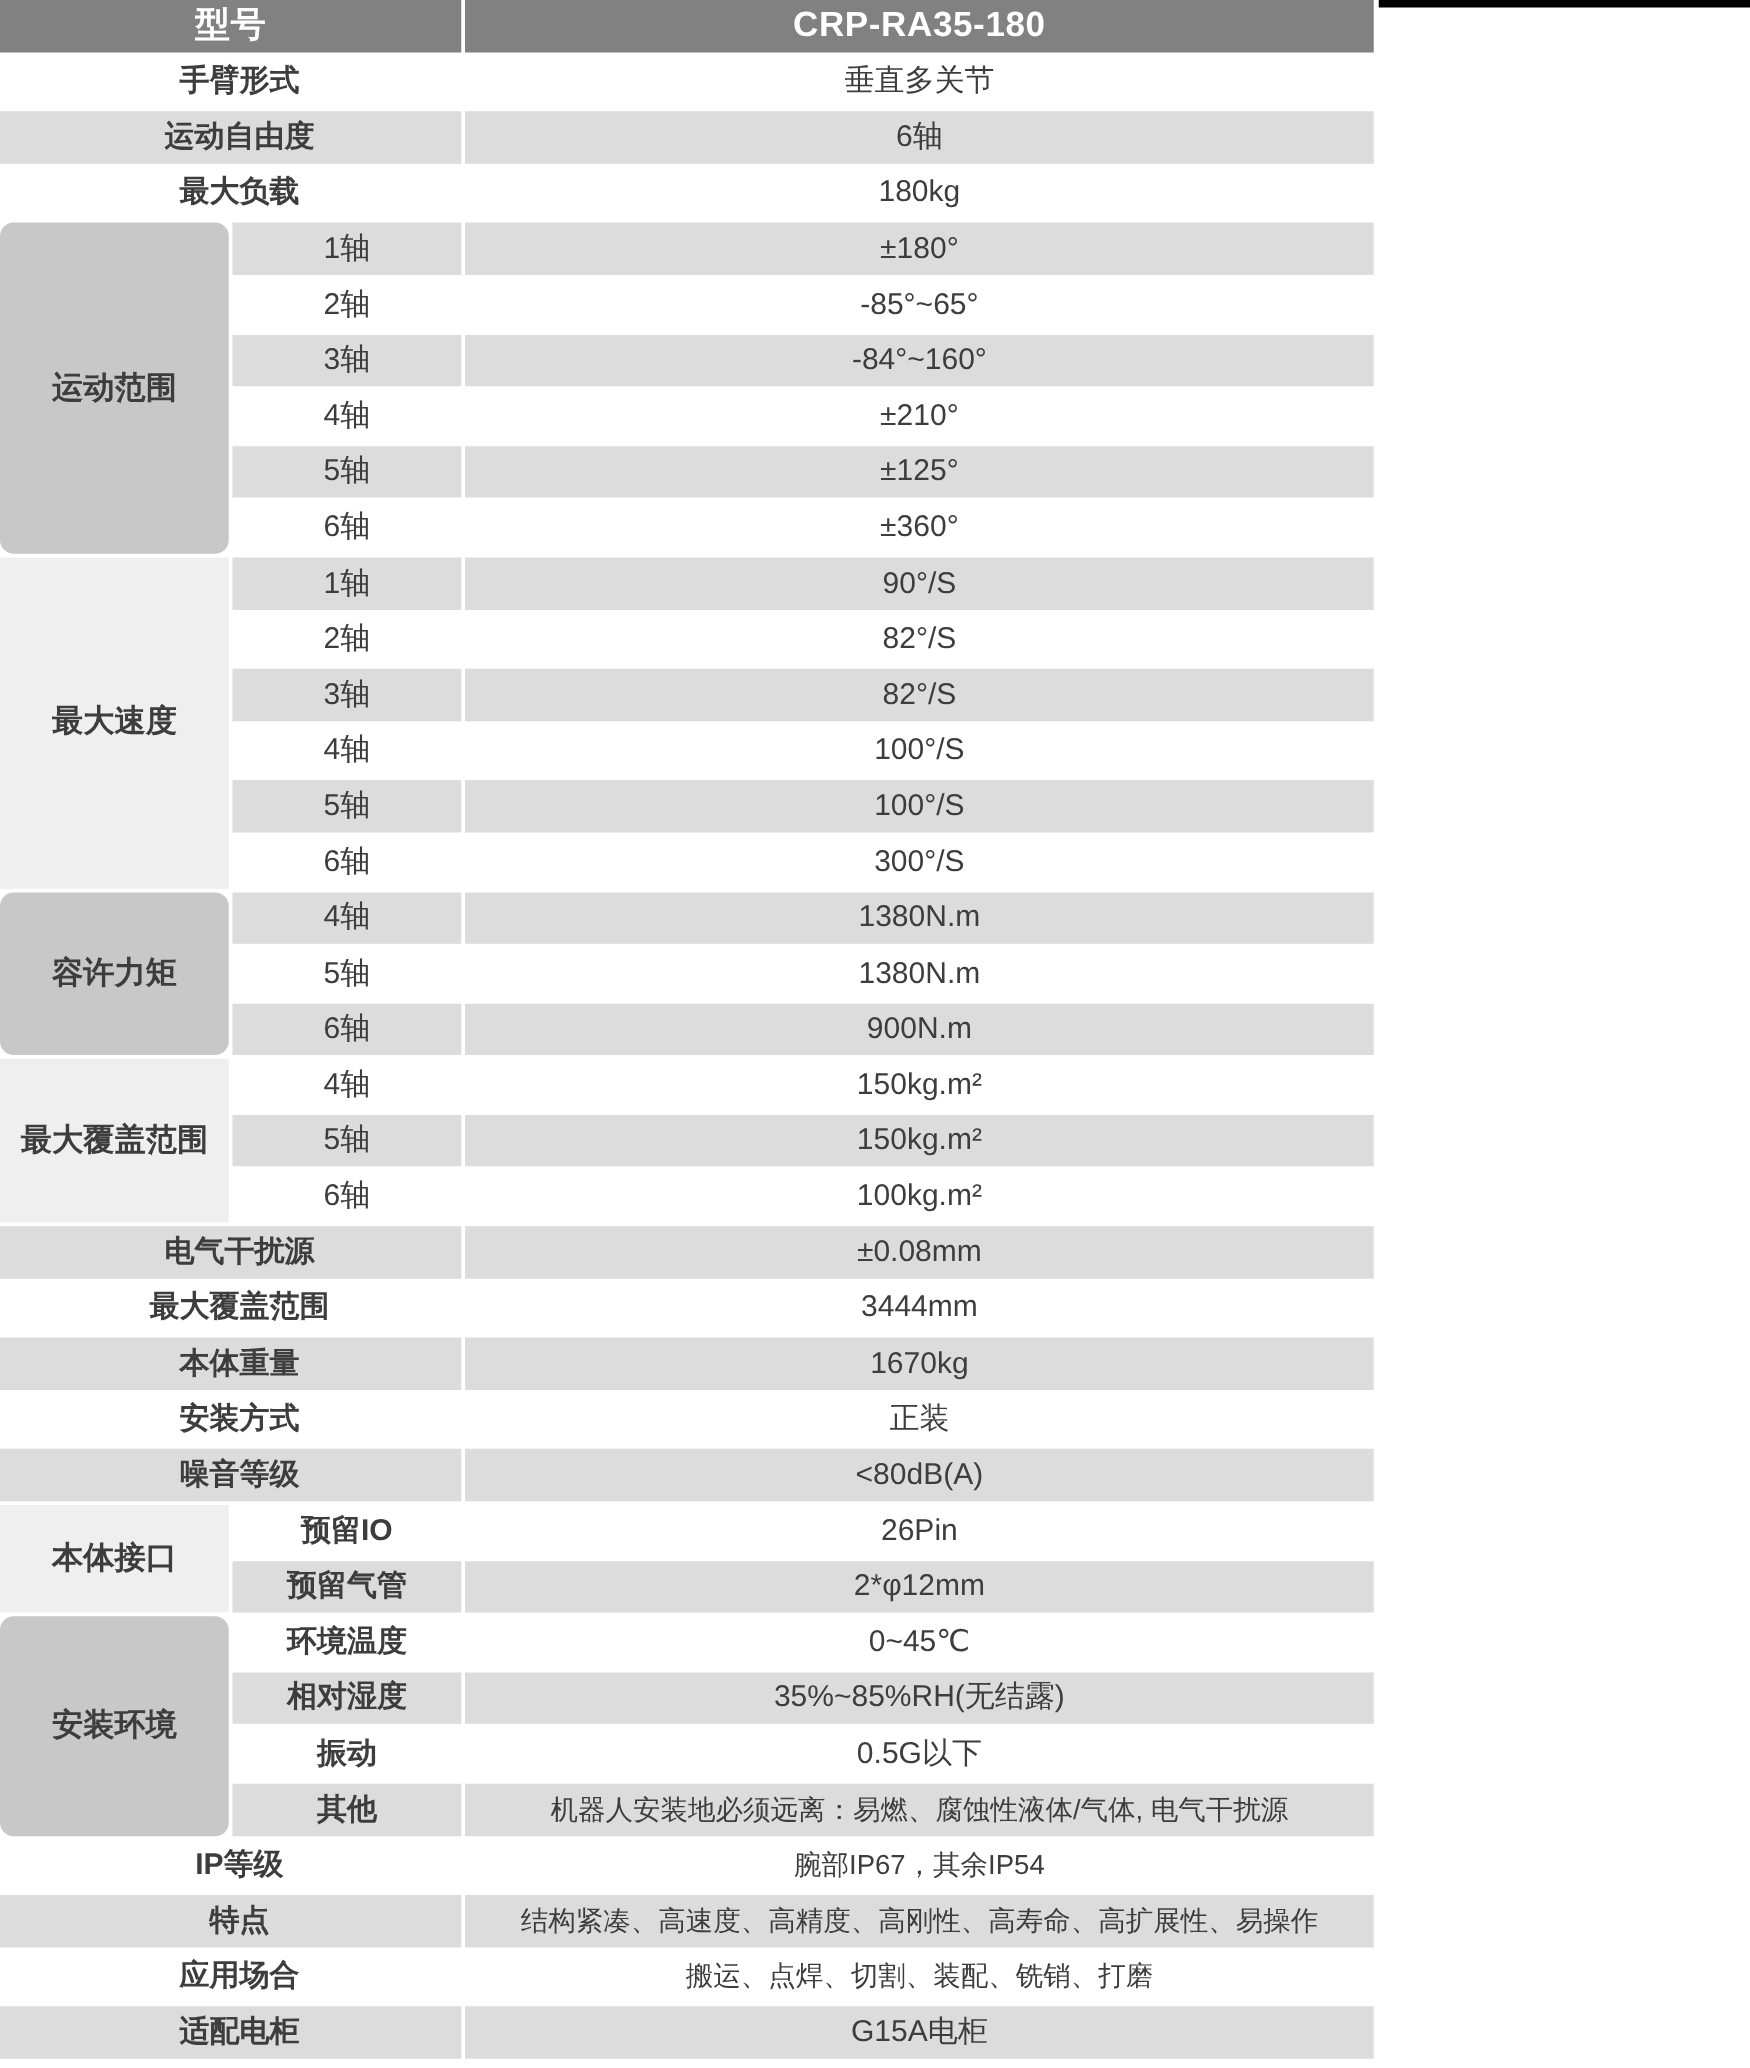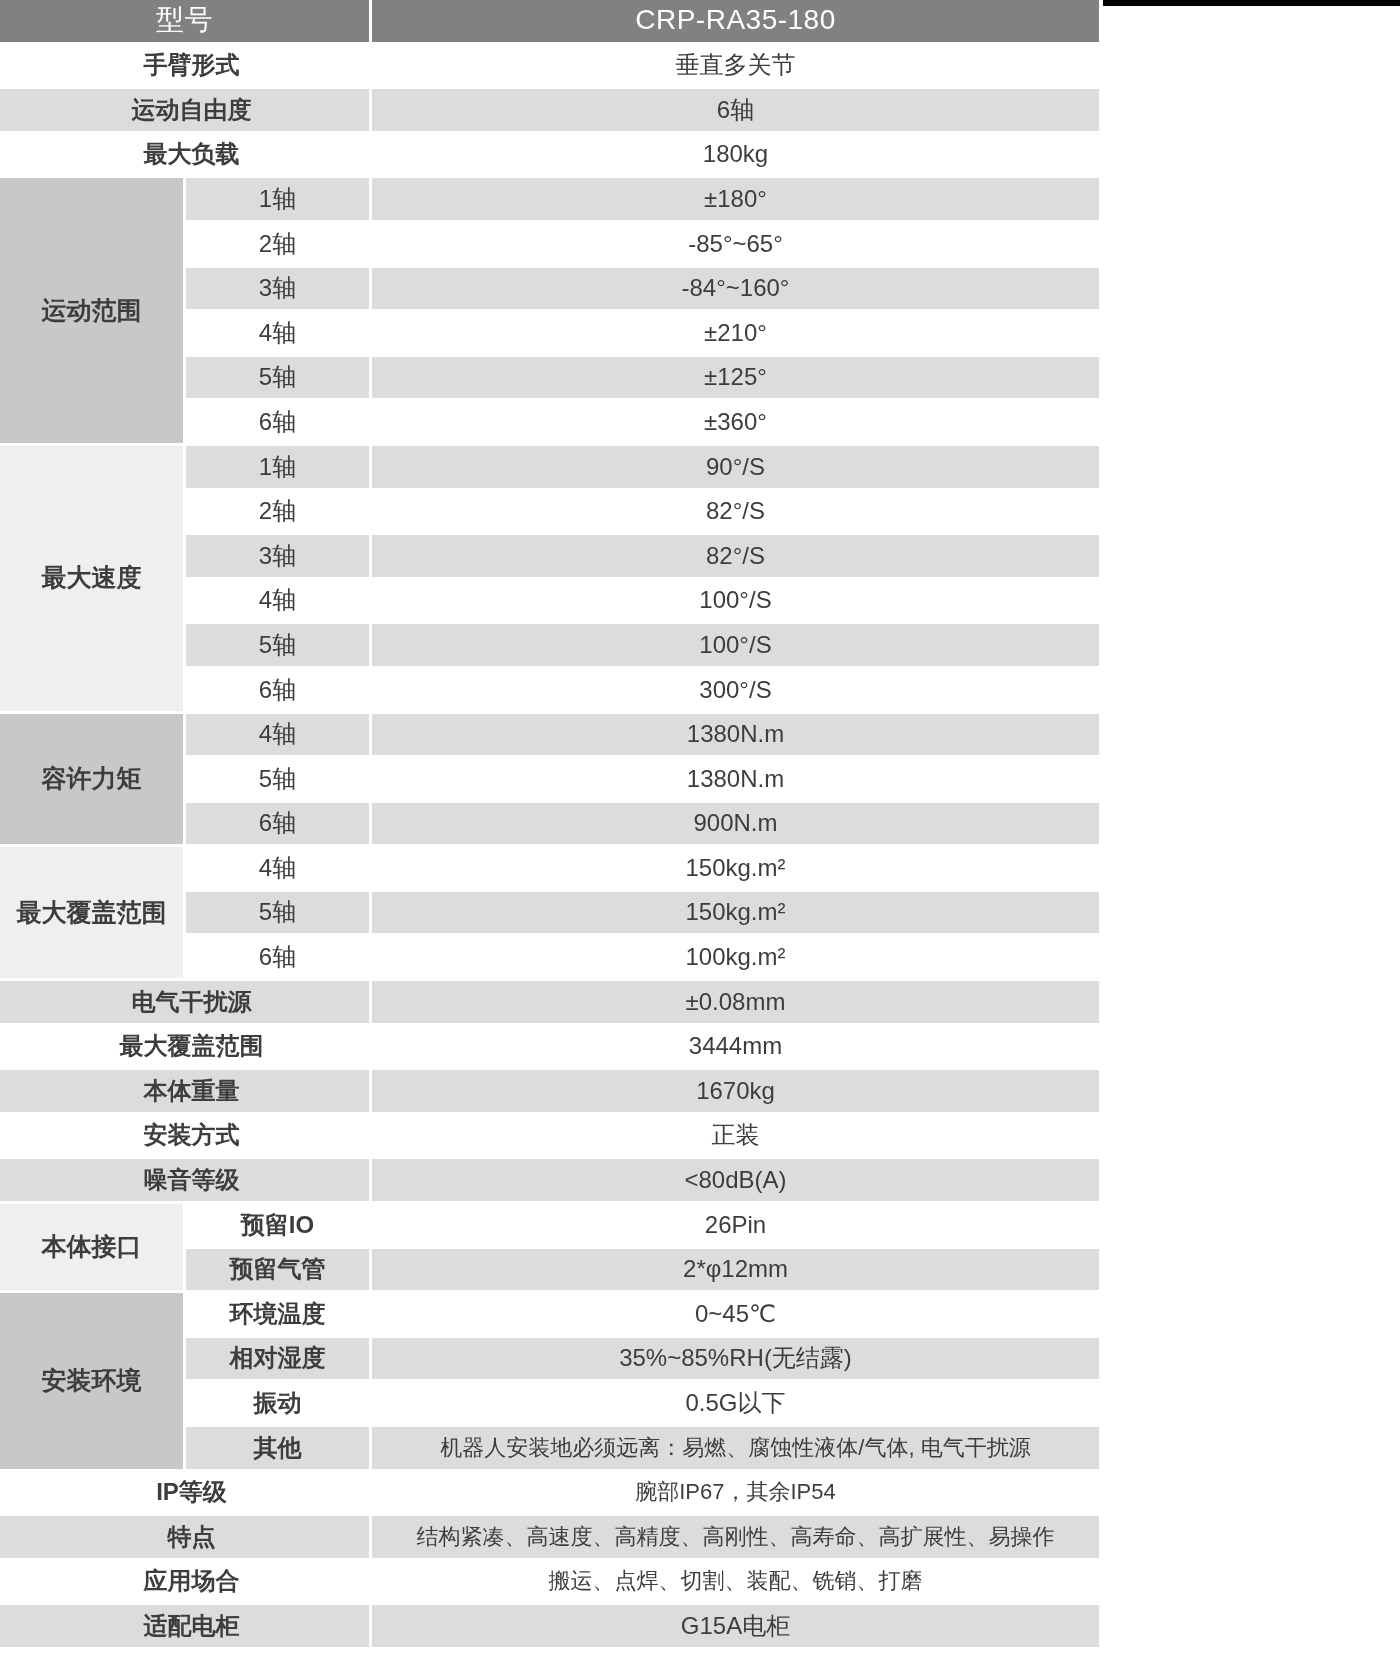--- a/index.html
+++ b/index.html
@@ -50,28 +50,28 @@
     color: var(--text-color);
     font-size: 24px;
     line-height: 1.1;
     overflow: hidden;
     white-space: nowrap;
   }
   th {
     background: var(--header-bg);
     color: var(--header-text);
     font-size: 28px;
-    font-weight: normal;
+    font-weight: bold;
     letter-spacing: 0.5px;
   }
   td.c-white { background: var(--row-white); }
   td.c-gray  { background: var(--row-gray); }
   td.lbl  { font-weight: bold; padding-left: 20px; }
   td.grp  { font-weight: bold; font-size: 25px; }
-  td.g-dark  { background: var(--group-dark); }
+  td.g-dark  { background: var(--group-dark); border-radius: 11px; }
   td.g-light { background: var(--group-light); margin-left: 36px; }
   td.sub-bold { font-weight: bold; }
   td.small { font-size: 22px; margin-top: 48px; }
 </style>
 </head>
 <body>
 
 <div class="top-strip"></div>
 
 <table class="spec-table">

